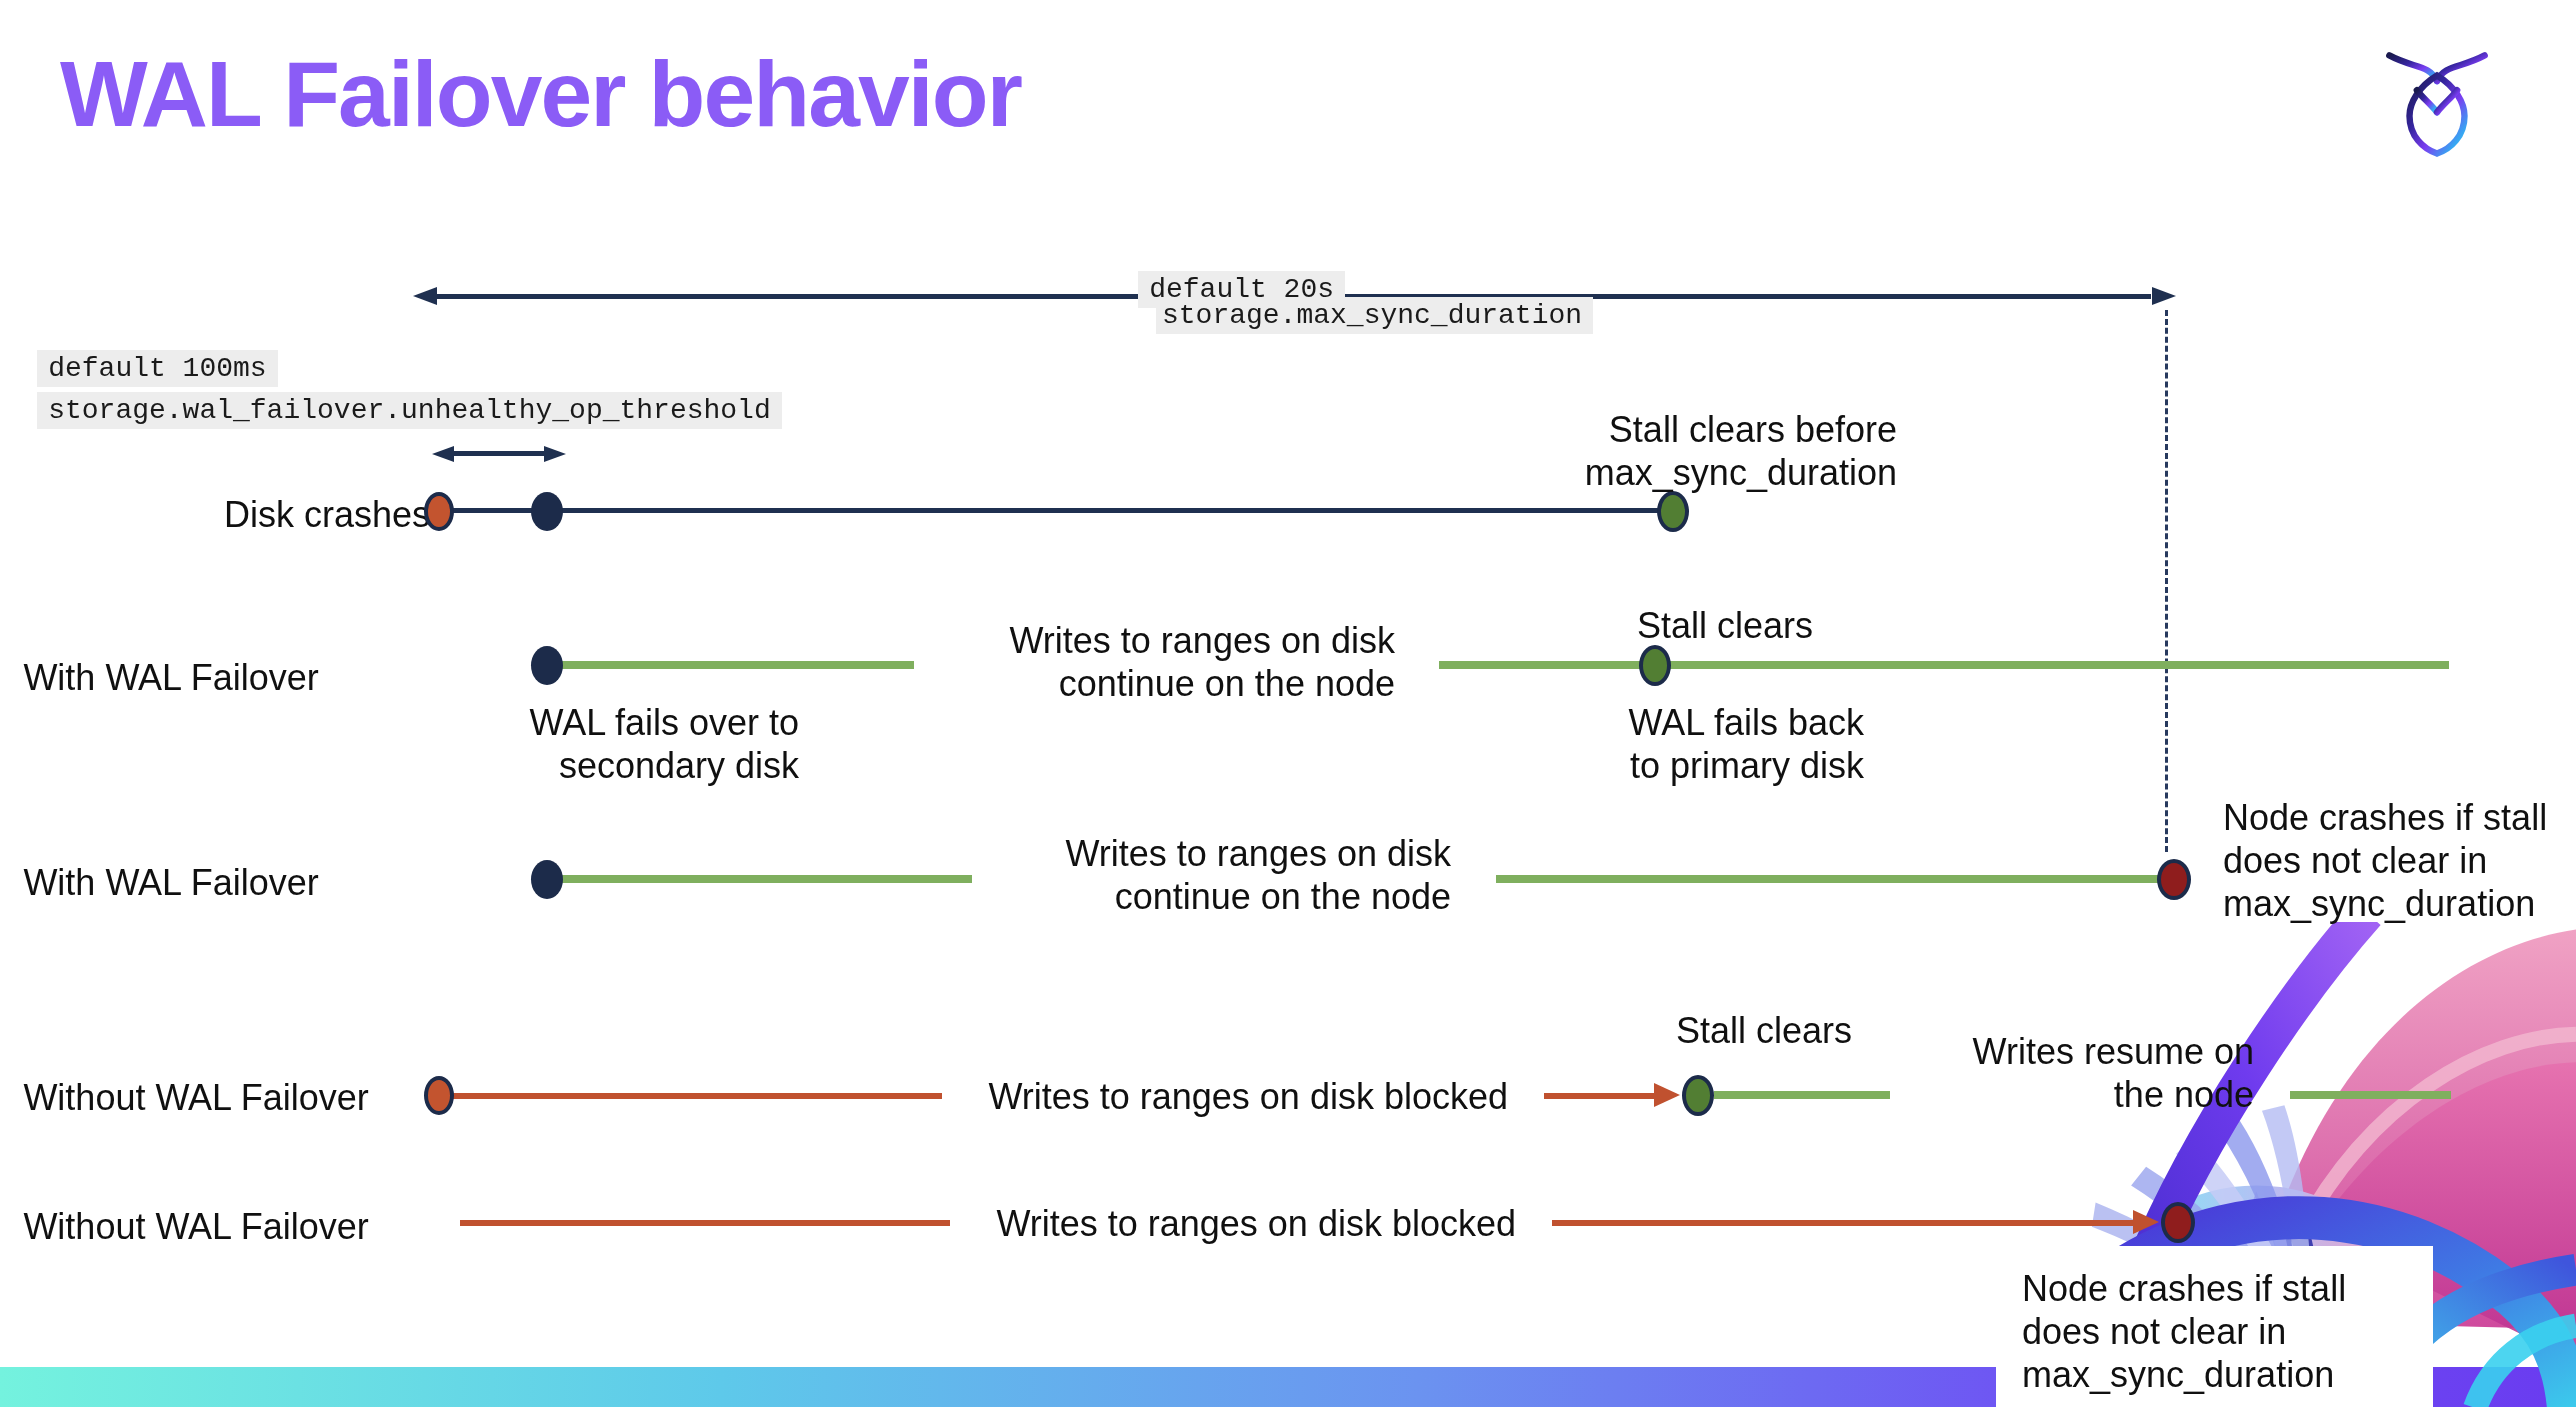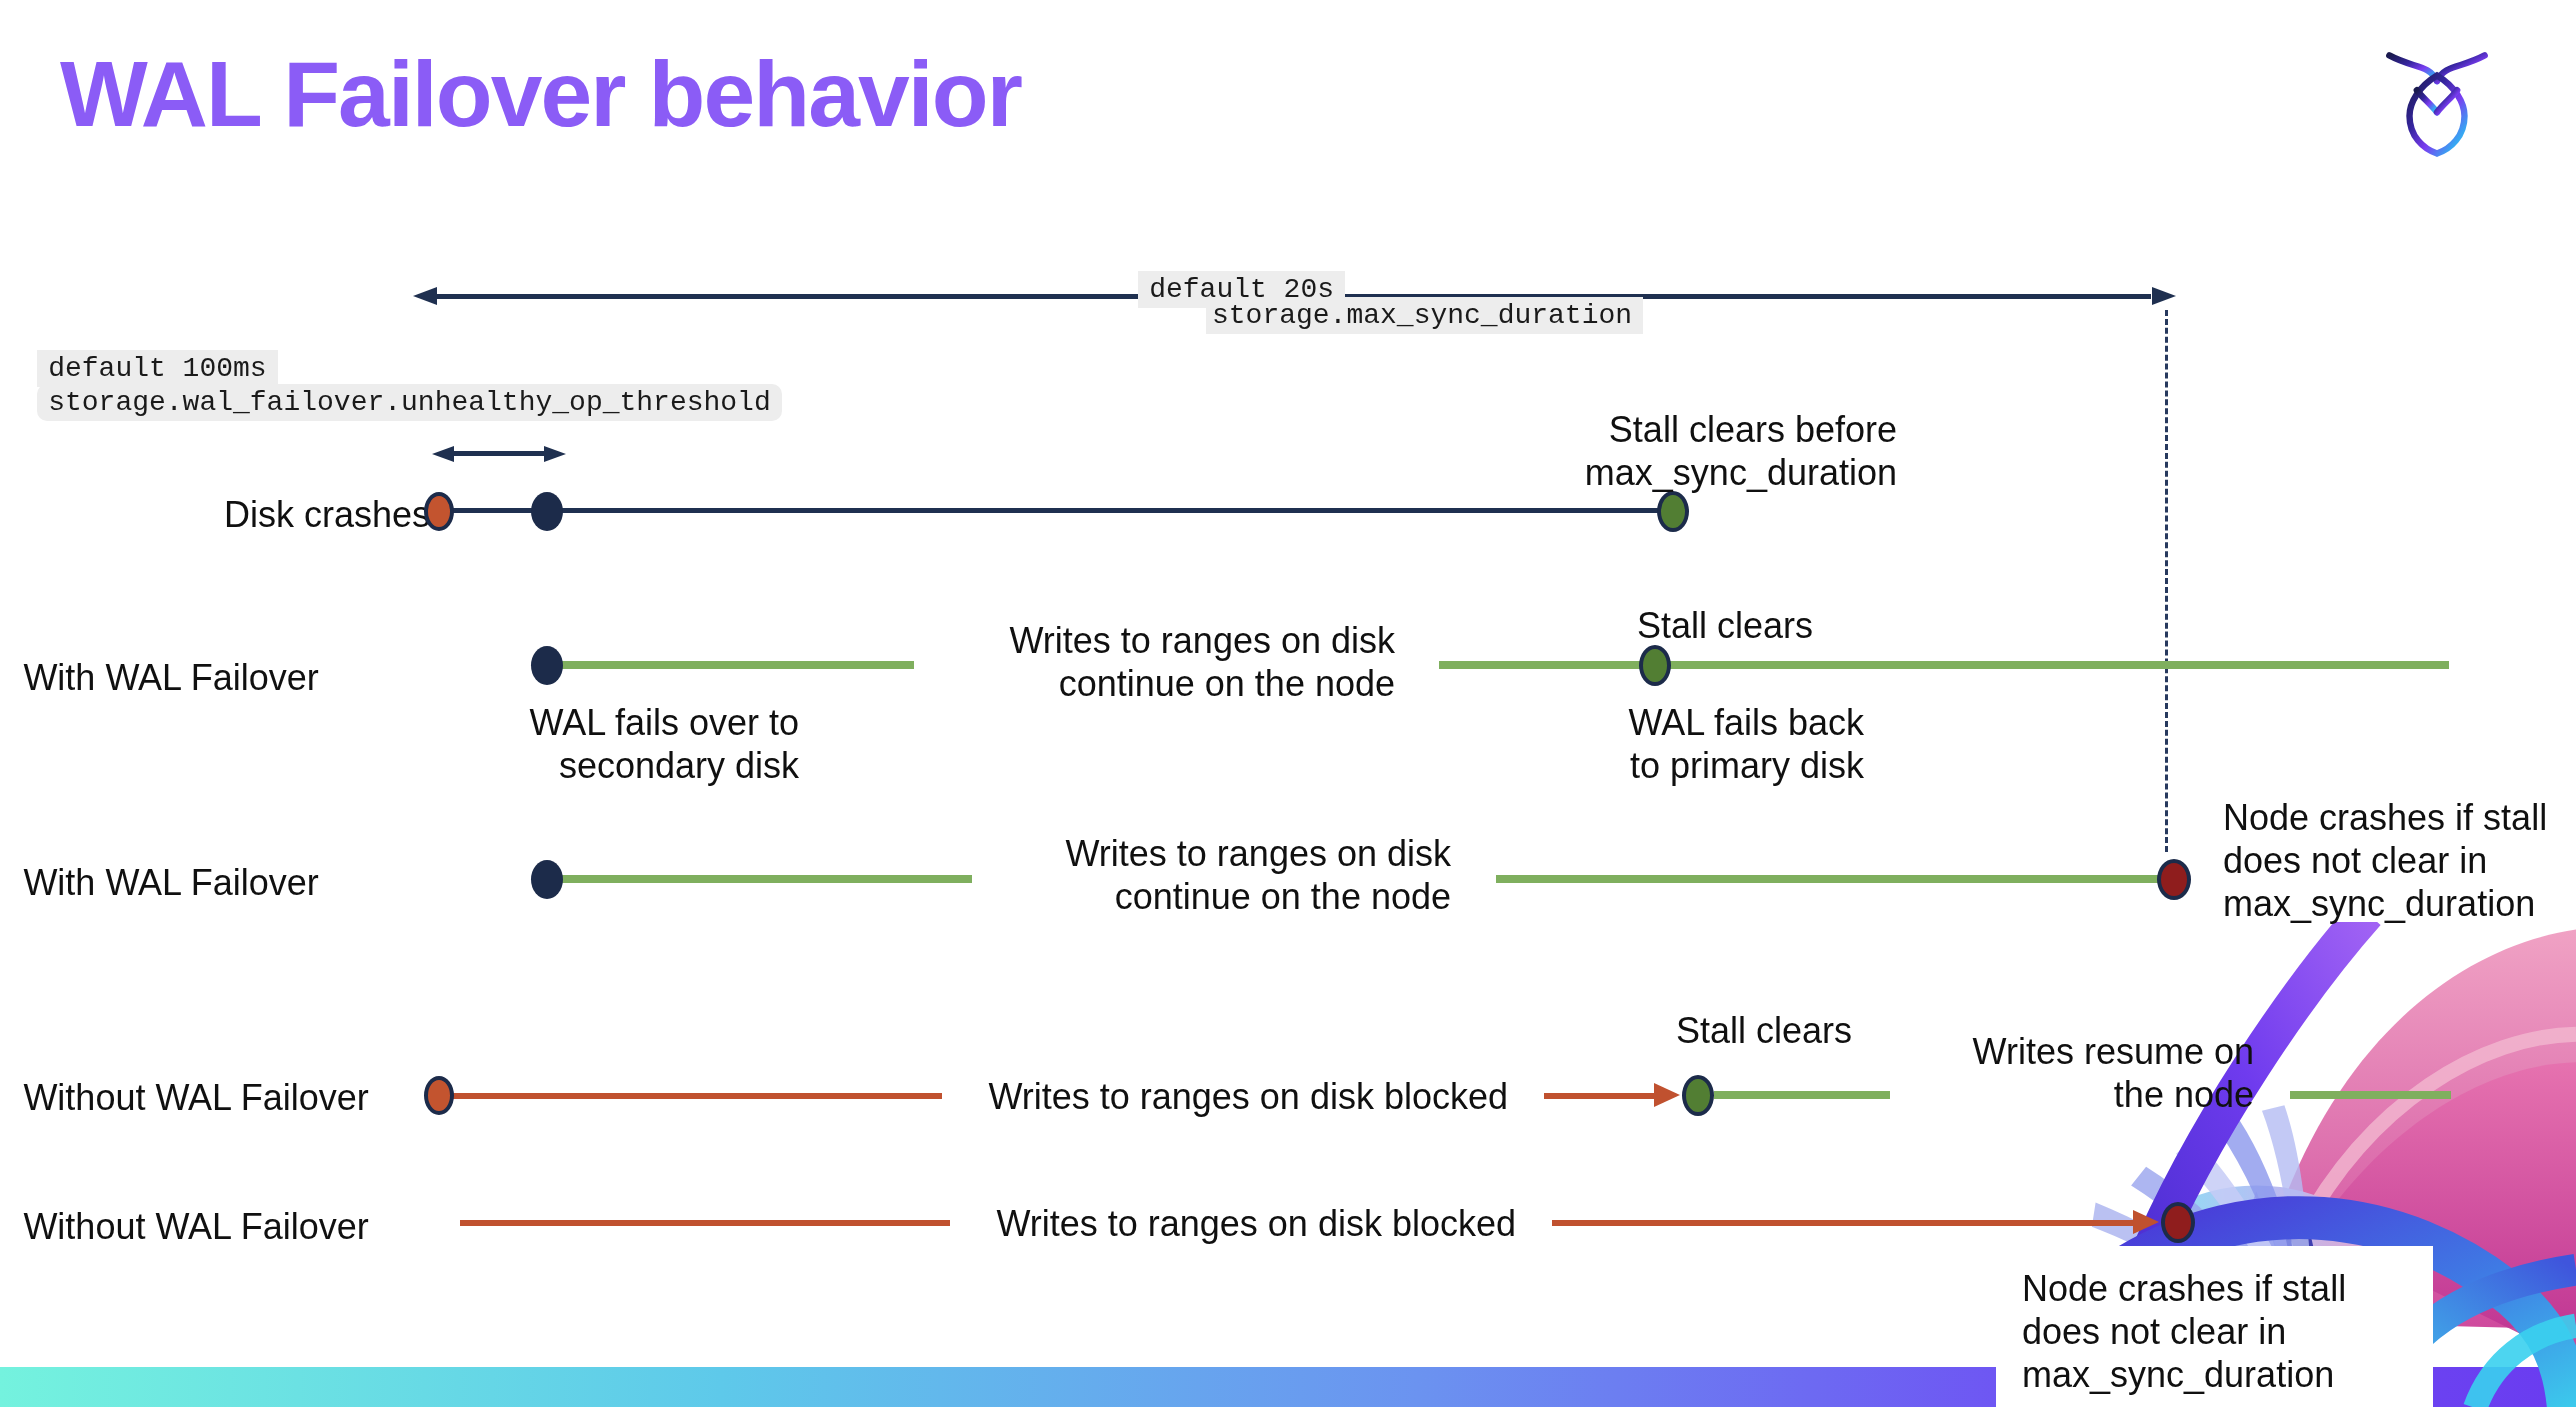--- a/index.html
+++ b/index.html
@@ -117,24 +117,24 @@
       <path d="M 60 74 C 68 64 76 58 82 50"></path>
     </g>
   </svg>
 
   <div class="abs hline navy-line z2" style="left:437px;top:294px;width:1714px;"></div>
   <div class="abs ah-left z2" style="left:413px;top:287px;"></div>
   <div class="abs ah-right z2" style="left:2152px;top:287px;"></div>
   <div class="abs dashed-v z2" style="left:2165px;top:310px;height:542px;"></div>
 
   <div class="abs mono-label z2" style="left:1138px;top:271px;">default 20s</div>
-  <div class="abs mono-label z2" style="left:1206px;top:297px;padding-left:6px;">storage.max_sync_duration</div>
+  <div class="abs mono-label z2" style="left:1156px;top:297px;padding-left:6px;">storage.max_sync_duration</div>
 
   <div class="abs mono-label z2" style="left:37px;top:350px;">default 100ms</div>
-  <div class="abs mono-label z2" style="left:37px;top:384px;border-radius:10px;">storage.wal_failover.unhealthy_op_threshold</div>
+  <div class="abs mono-label z2" style="left:37px;top:392px;">storage.wal_failover.unhealthy_op_threshold</div>
   <div class="abs hline navy-line z2" style="left:454px;top:451px;width:90px;"></div>
   <div class="abs ah-left-sm z2" style="left:432px;top:446px;"></div>
   <div class="abs ah-right-sm z2" style="left:544px;top:446px;"></div>
 
   <div class="abs row-label z2" style="left:224px;top:494px;width:165px;text-align:right;">Disk crashes</div>
   <div class="abs hline navy-line z2" style="left:439px;top:508px;width:1234px;"></div>
   <div class="abs dot dot-red z2" style="left:424px;top:492px;"></div>
   <div class="abs dot dot-navy z2" style="left:531px;top:492px;"></div>
   <div class="abs dot dot-green z2" style="left:1657px;top:491px;"></div>
   <div class="abs note center z2" style="left:1467px;top:408px;width:430px;">Stall clears before

